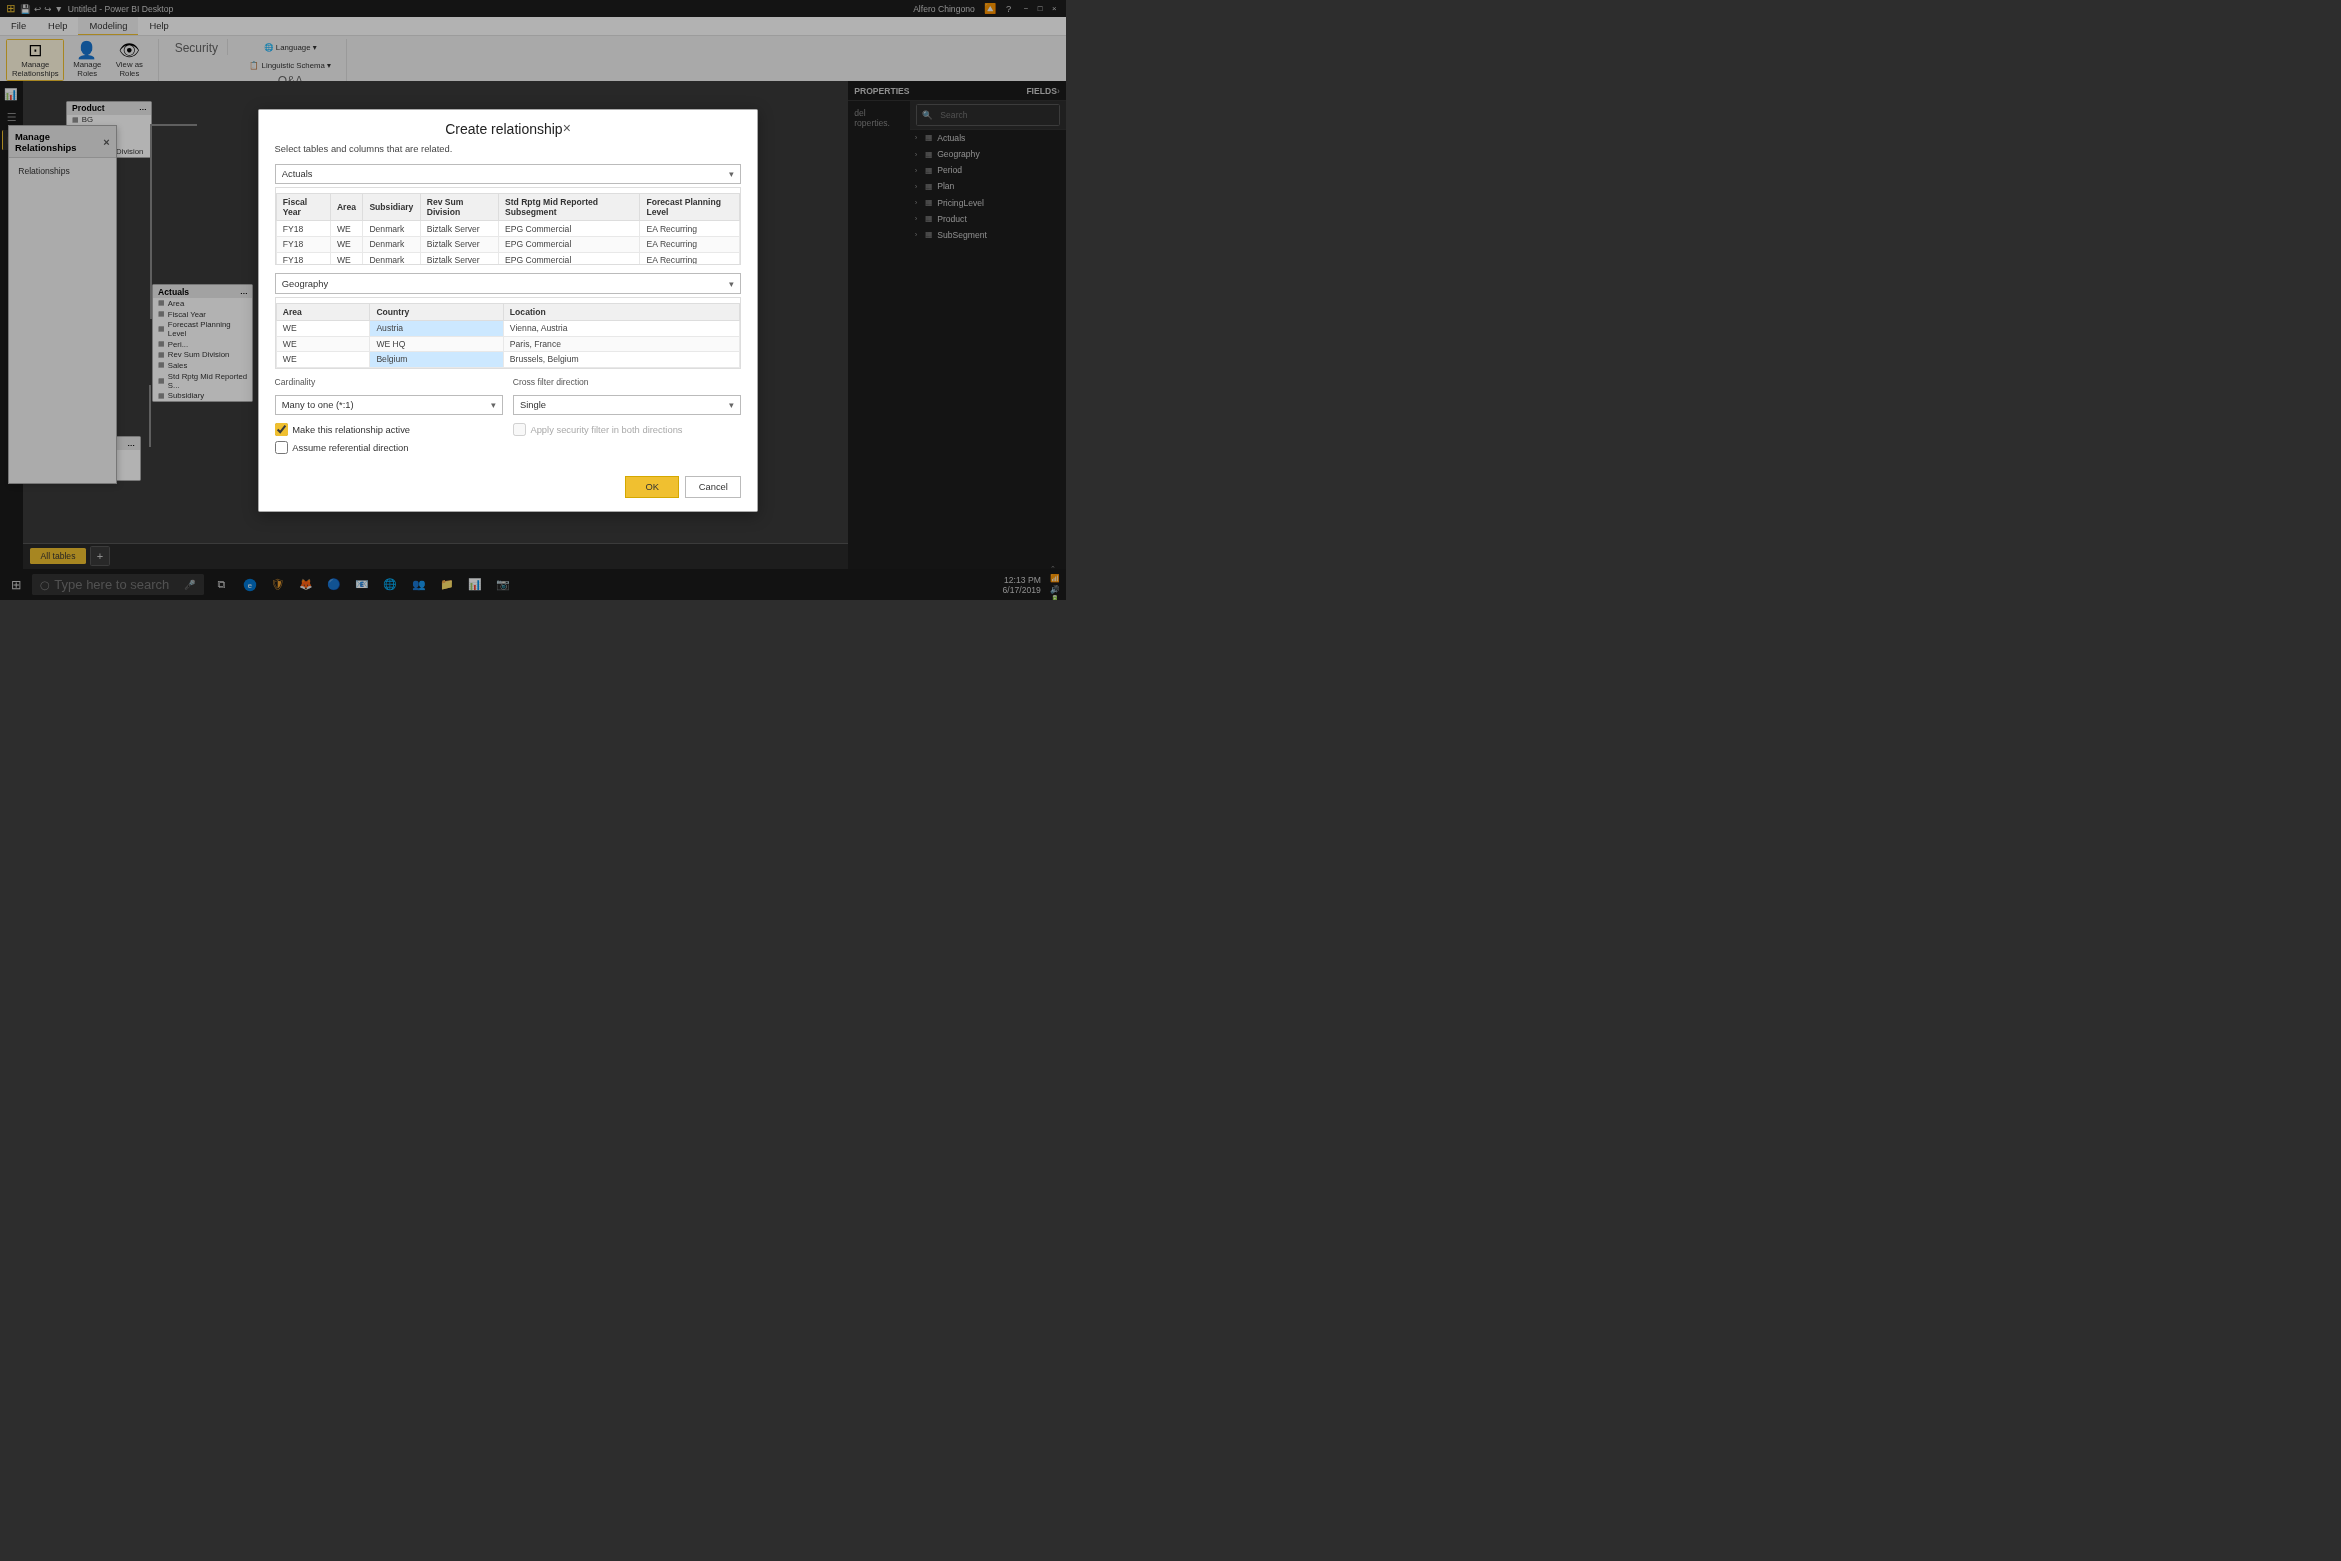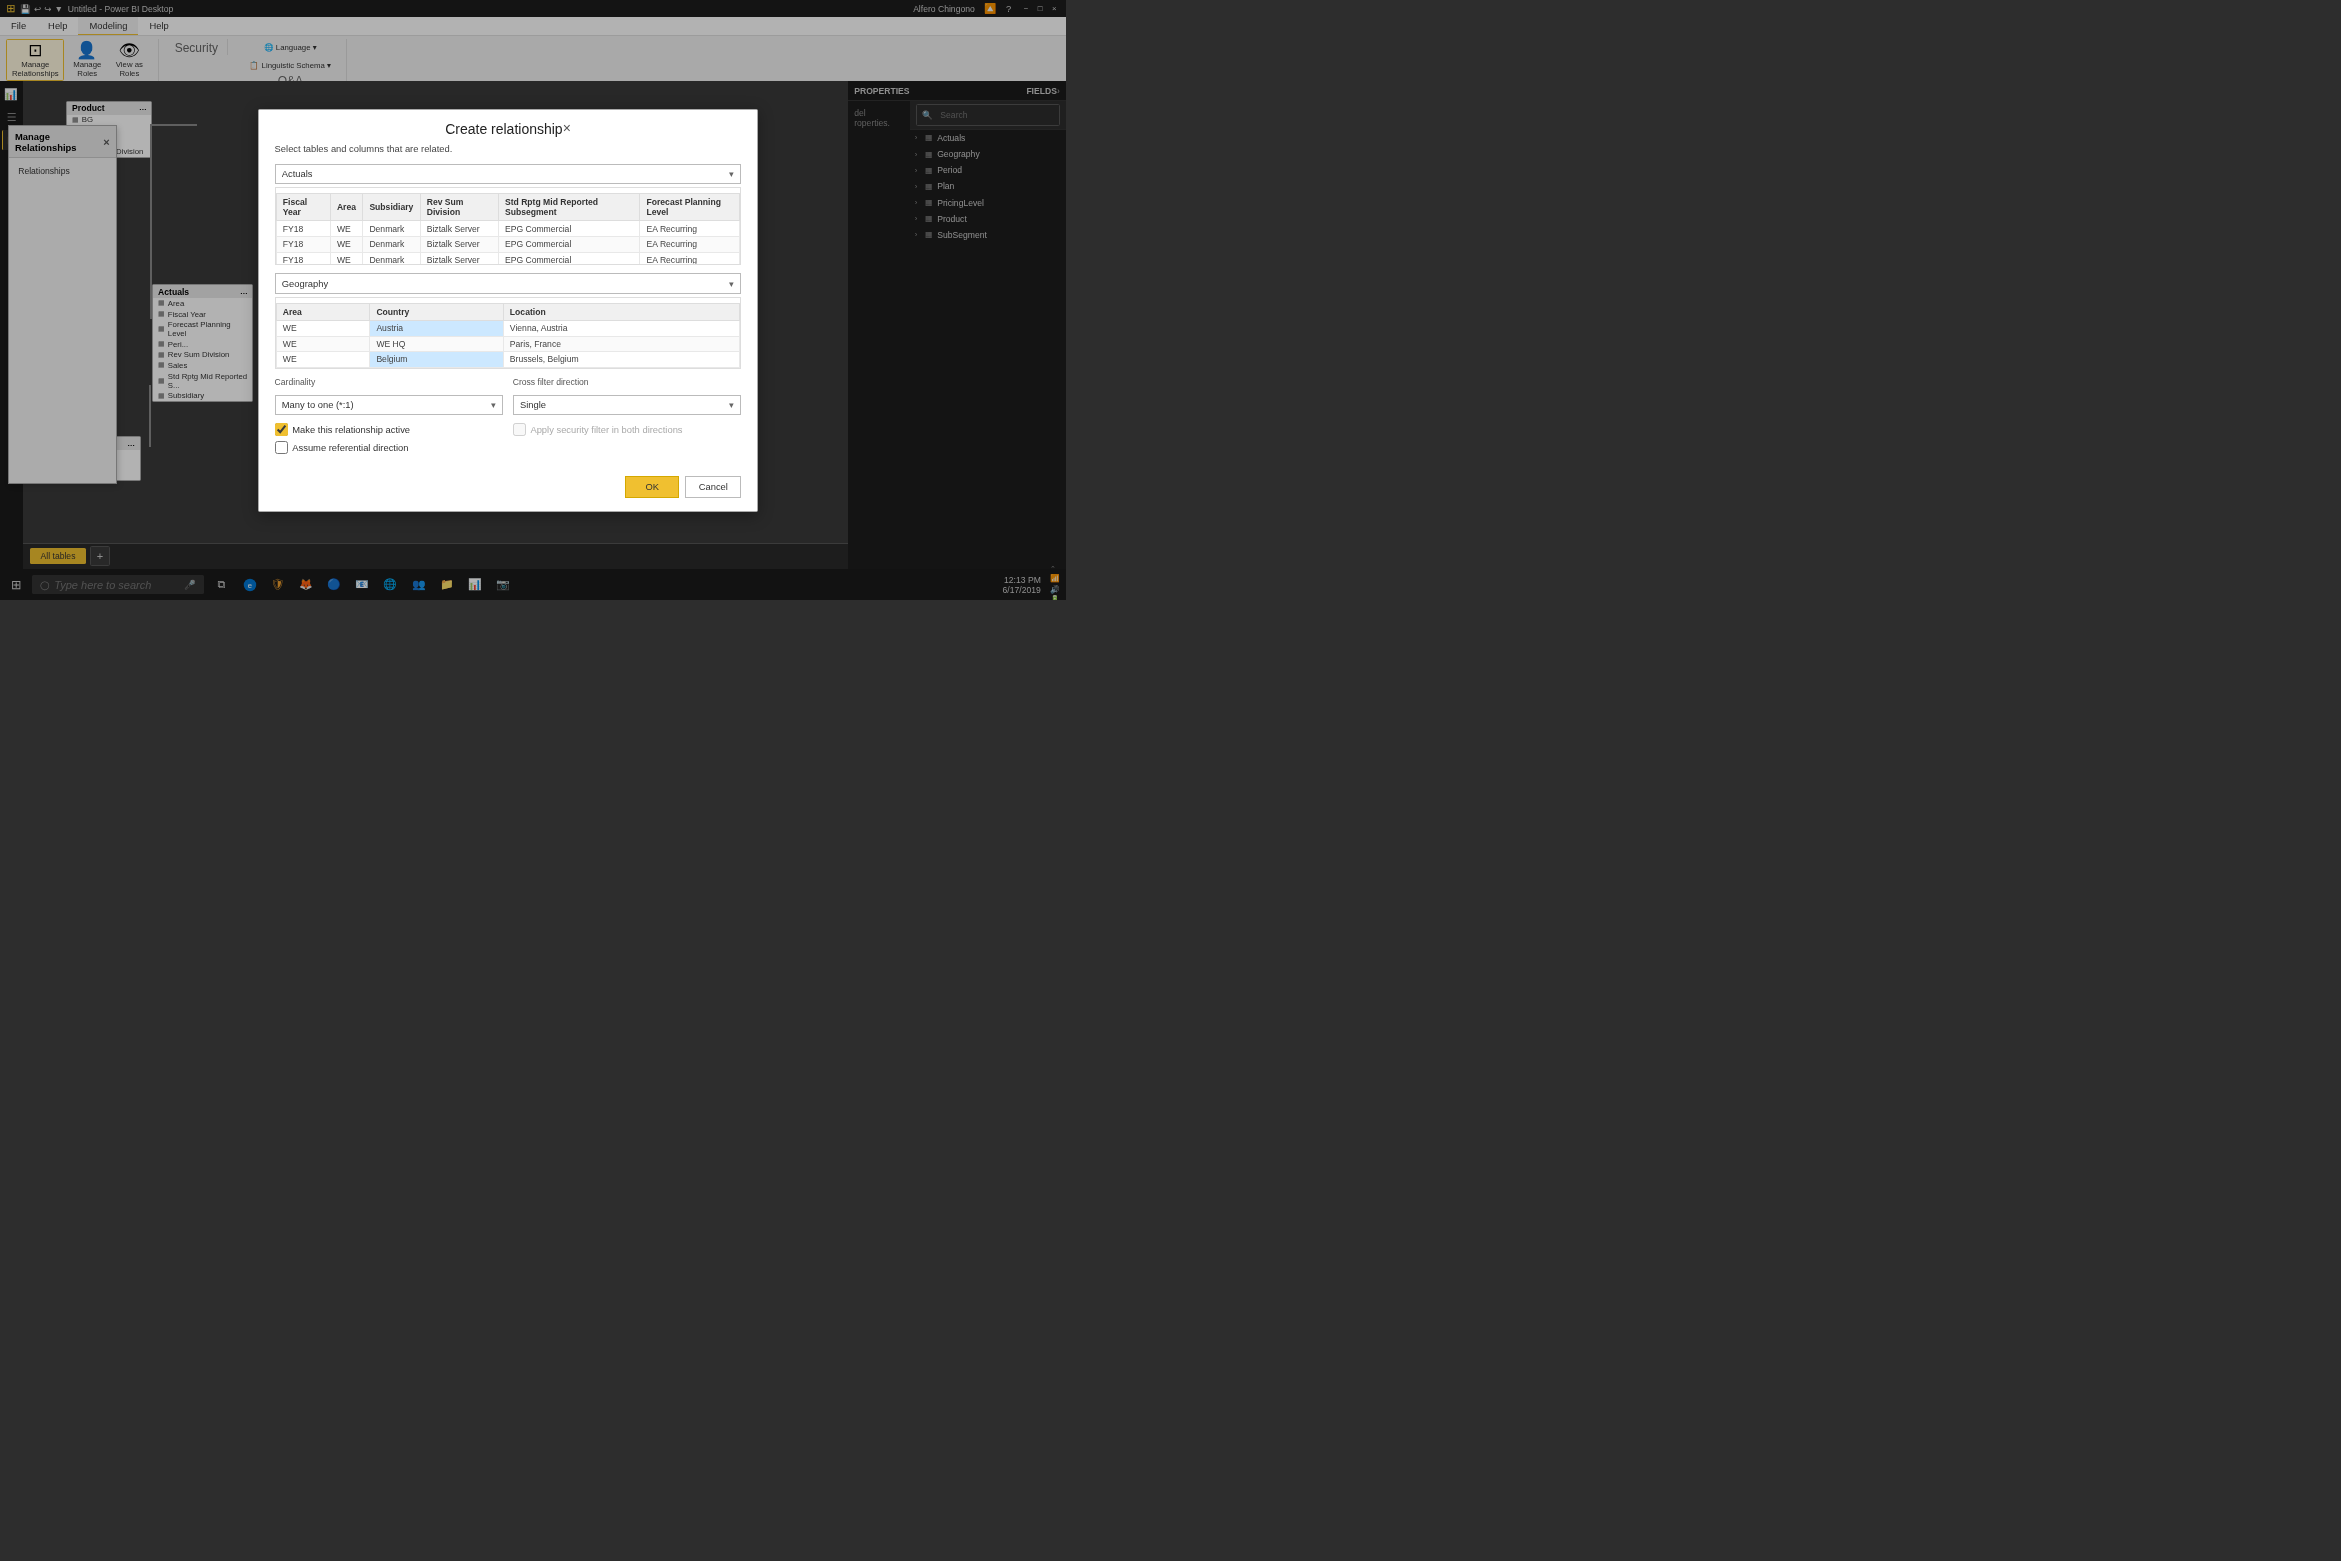--- a/index.html
+++ b/index.html
@@ -448,21 +448,21 @@
   </div>
   <div id="dialog2-body">
     <div class="rel-list-item">Relationships</div>
   </div>
 </div>
 
 <div id="taskbar">
   <div class="taskbar-item" style="font-size:12.5px;">⊞</div>
   <div id="taskbar-search">
     <span style="color:#888;">◯</span>
-    <input type="text" style="background: transparent; border: none; color: rgb(204, 204, 204); font-size: 11px; outline: none; width: 125px; font-style: italic;" placeholder="Type here to search">
+    <input type="text" style="background: transparent; border: none; color: rgb(204, 204, 204); font-size: 13px; outline: none; width: 125px;" placeholder="Type here to search">
     <span style="color:#888;font-size:9.4px;cursor:pointer;">🎤</span>
   </div>
   <div class="taskbar-icon" style="font-size:11px;color:#ccc;cursor:pointer;">⧉</div>
   <div class="taskbar-icon">
     <svg width="14" height="14" viewBox="0 0 18 18" style="font-size:14px">
         <circle cx="9" cy="9" r="8" fill="#0078d4"></circle>
         <text x="9" y="13" text-anchor="middle" fill="white" font-size="10">e</text>
       </svg>
   </div>
   <div class="taskbar-icon" style="color:#f0a030;font-size:11px;">🛡</div>

